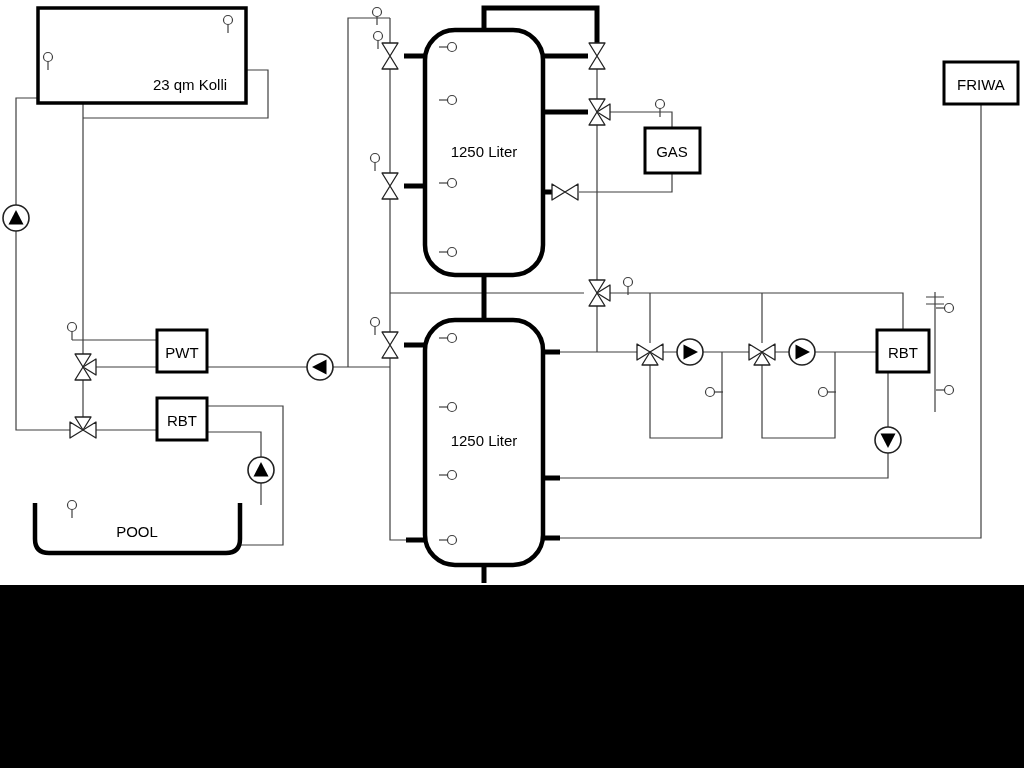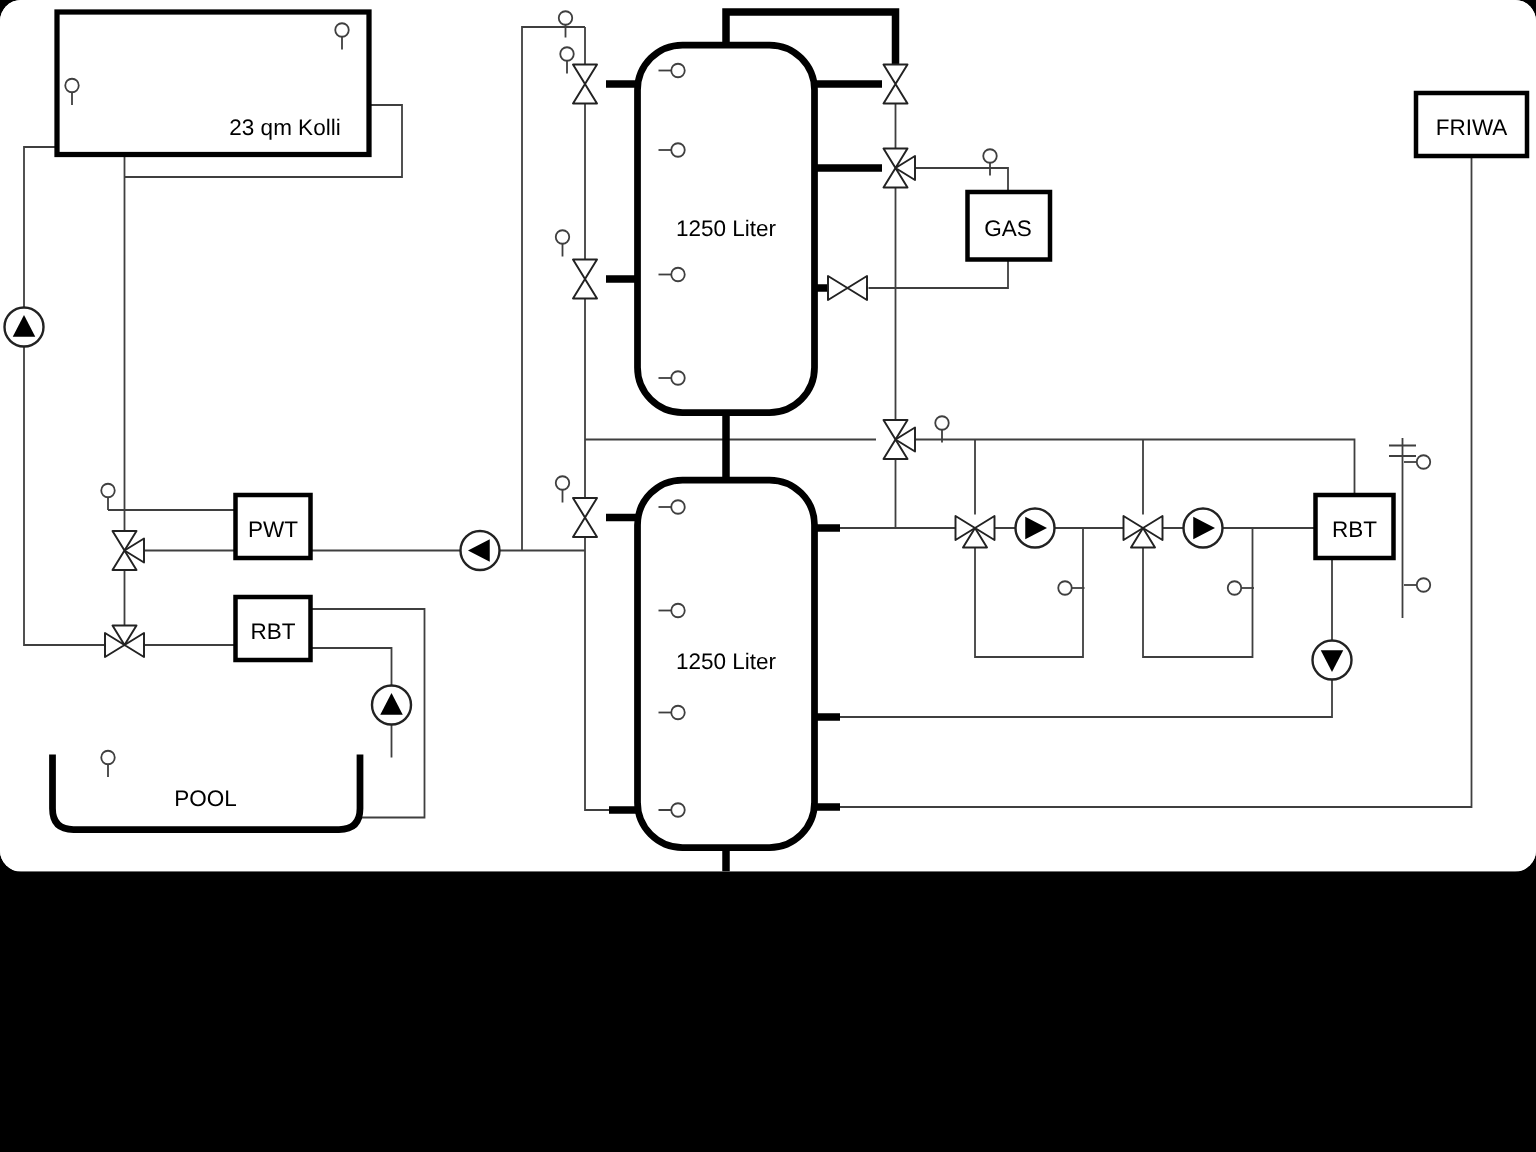--- a/index.html
+++ b/index.html
@@ -1,16 +1,16 @@
 <!DOCTYPE html>
 <html><head>
 <meta charset="utf-8">
 <style>
   html,body{margin:0;padding:0;background:#000;}
-  .stage{position:relative;width:1024px;height:581px;background:#fff;overflow:hidden;border-radius:14px;}
+  .stage{position:relative;width:1024px;height:768px;background:#fff;overflow:hidden;}
   svg{display:block;}
   text{font-family:"Liberation Sans","DejaVu Sans",sans-serif;font-size:15px;fill:#000;}
 </style>
 </head>
 <body>
 
 <div class="stage">
 <svg width="1024" height="768" viewBox="0 0 1024 768">
 
   <rect x="0" y="0" width="1024" height="768" fill="#ffffff"></rect>

